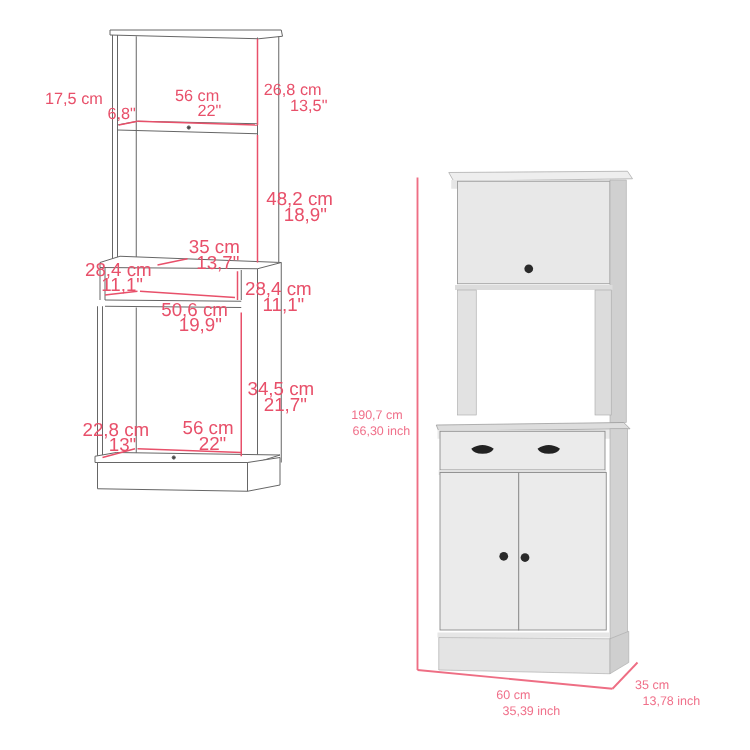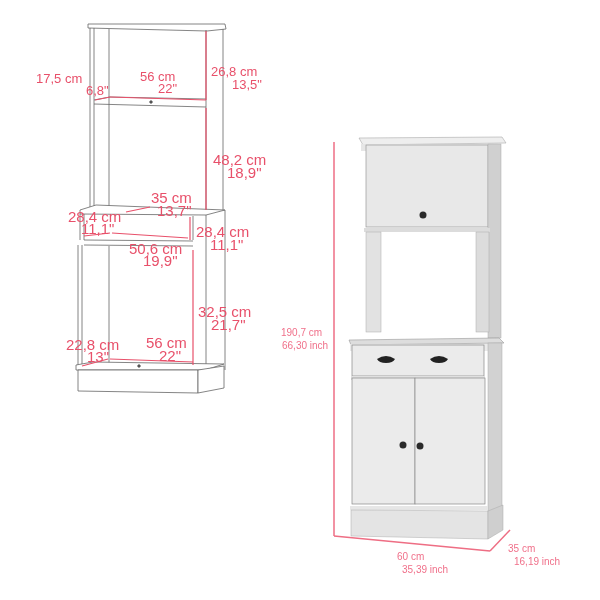--- a/index.html
+++ b/index.html
@@ -118,27 +118,27 @@
 
   <div class="lbl sm" style="left:151px;top:190px">35 cm</div>
   <div class="lbl sm" style="left:157px;top:203px">13,7"</div>
   <div class="lbl sm" style="left:68px;top:209px">28,4 cm</div>
   <div class="lbl sm" style="left:81px;top:221px">11,1"</div>
   <div class="lbl sm" style="left:196px;top:224px">28,4 cm</div>
   <div class="lbl sm" style="left:210px;top:237px">11,1"</div>
   <div class="lbl sm" style="left:129px;top:241px">50,6 cm</div>
   <div class="lbl sm" style="left:143px;top:253px">19,9"</div>
 
-  <div class="lbl sm" style="left:198px;top:304px">32,5 cm</div>
+  <div class="lbl sm" style="left:198px;top:304px">34,5 cm</div>
   <div class="lbl sm" style="left:211px;top:317px">21,7"</div>
   <div class="lbl sm" style="left:66px;top:337px">22,8 cm</div>
   <div class="lbl sm" style="left:87px;top:349px">13"</div>
   <div class="lbl sm" style="left:146px;top:335px">56 cm</div>
   <div class="lbl sm" style="left:159px;top:348px">22"</div>
 
   <div class="lbl thin" style="left:281px;top:328px">190,7 cm</div>
   <div class="lbl thin" style="left:282px;top:341px">66,30 inch</div>
   <div class="lbl thin" style="left:397px;top:552px">60 cm</div>
   <div class="lbl thin" style="left:402px;top:565px">35,39 inch</div>
   <div class="lbl thin" style="left:508px;top:544px">35 cm</div>
-  <div class="lbl thin" style="left:514px;top:557px">16,19 inch</div>
+  <div class="lbl thin" style="left:514px;top:557px">13,78 inch</div>
 
 </div>
 
 </body></html>

